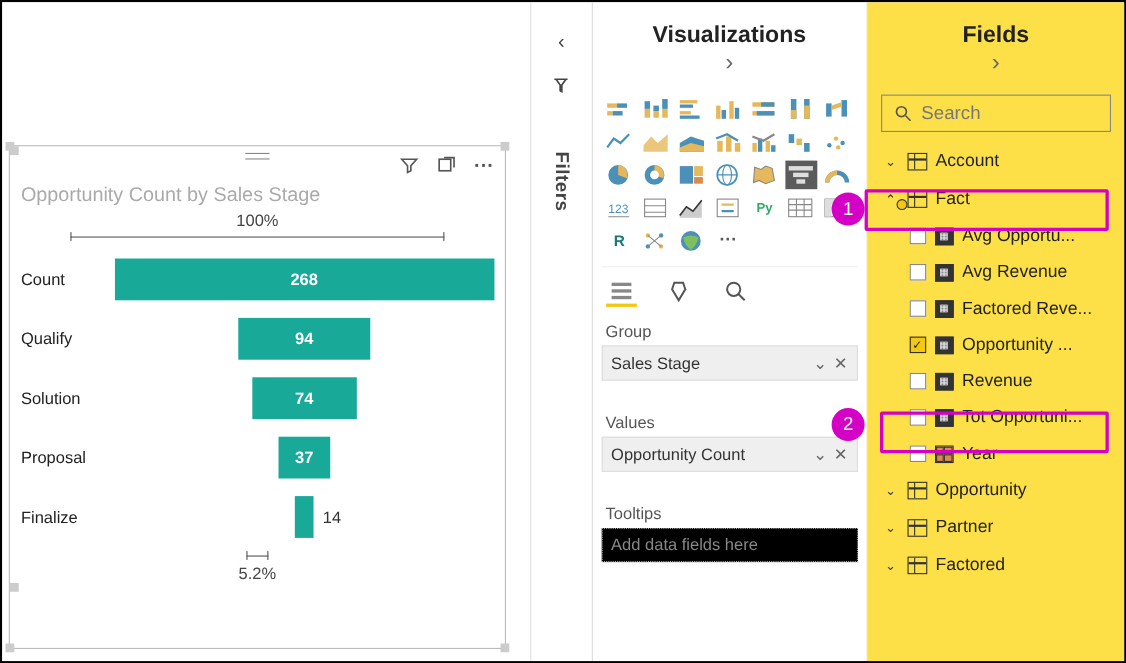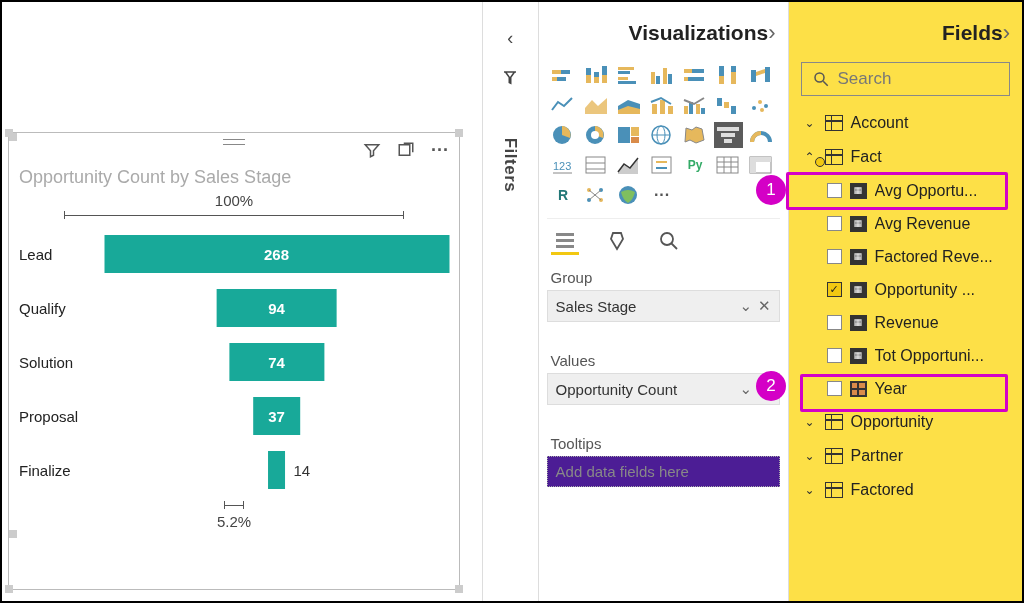--- a/index.html
+++ b/index.html
@@ -30,35 +30,35 @@
   .bottom-bracket { margin:0 auto; }
   
   
   .filters-strip { flex:0 0 44px; border-left:1px solid #ddd; background:#fff; display:flex; flex-direction:column; align-items:center; padding-top:26px; gap:20px; }
   .filters-strip .chev { font-size:18px; color:#444; }
   .filters-strip .flt { transform:rotate(90deg); font-size:17px; color:#444; font-weight:600; white-space:nowrap; margin-top:48px; letter-spacing:0.5px;}
   .filters-strip svg { width:18px; height:18px; stroke:#444; fill:none; }
   
   
   .viz-pane { flex:0 0 250px; border-left:1px solid #ddd; background:#fff; display:flex; flex-direction:column; padding:0 8px; }
-  .pane-header { display:flex; justify-content:flex-end; align-items:center; padding:18px 4px 12px 4px; }
+  .pane-header { display:flex; justify-content:flex-start; align-items:center; padding:18px 4px 12px 4px;flex-direction:column; }
   .pane-header h2 { font-size:21px; font-weight:600; color:#222;}
   .pane-header .chev { font-size:22px; color:#666; }
   .viz-grid { display:grid; grid-template-columns:repeat(7, 29px); gap:4px; padding:4px 2px; }
   .viz-tile { width:29px; height:26px; background:#fff; font-size:0; position:relative; display:flex; align-items:center; justify-content:center; }
   .viz-tile svg { width:26px; height:22px; }
   .viz-tile.active { background:#5b5b5b; }
   .viz-tile.py { color:#3a6; font-size:12px; font-weight:700; } .viz-tile.rlang{color:#277;font-size:14px;font-weight:700;}
   .format-row { display:flex; gap:24px; padding:8px 4px; border-top:1px solid #eee; margin-top:6px;}
   .format-row .icn { width:28px; height:28px; display:flex; align-items:center; justify-content:center;}
   .format-row .icn.active { border-bottom:3px solid #f2c811; }
   .well-label { font-size:15px; color:#555; padding:6px 4px 4px 4px; }
   .well { width:100%; background:#efefef; border:1px solid #ddd; display:flex; align-items:center; justify-content:space-between; padding:6px 8px; font-size:15px; color:#333; margin-bottom:24px;}
   .well .actions{ display:flex; gap:6px; color:#666;}
-  .well.empty { background:#4c1d95; border:1px dotted #aaa; color:#888;}
+  .well.empty { background:#000000; border:1px dotted #aaa; color:#888;}
   
   
   .fields-pane { flex:1; border-left:1px solid #ddd; background:#fde047; display:flex; flex-direction:column; padding:0 8px; position:relative;}
   .search { margin:4px; border:1px solid #888; display:flex; align-items:center; gap:8px; padding:6px 10px; font-size:17px; color:#777;}
   .tree { padding:6px 0; font-size:16px; color:#222; }
   .node { display:flex; align-items:center; gap:8px; padding:4px 6px; height:34px;}
   .node .arrow { width:14px; font-size:12px; color:#333; display:flex; justify-content:center;}
   .node .tbl { width:18px; height:16px; border:1.5px solid #333; position:relative;}
   .node .tbl::before{content:"";position:absolute;top:4px;left:0;right:0;height:1.5px;background:#333;}
   .node .tbl::after{content:"";position:absolute;top:0;bottom:0;left:5px;width:1.5px;background:#333;}
@@ -103,21 +103,21 @@
     </div>
     <div class="chart-title">Opportunity Count by Sales Stage</div>
     <div class="pct-label">100%</div>
     <div class="bracket" style="width:340px;">
         <div class="line"></div>
         <div class="cap" style="left:0;"></div>
         <div class="cap" style="right:0;"></div>
       </div>
     <div class="rows">
       <div class="row">
-          <div class="cat">Lead</div>
+          <div class="cat">Count</div>
           <div class="track">
             <div class="bar" style="width:100%;">
               <span class="val">268</span>
             </div>
           </div>
         </div>
       <div class="row">
           <div class="cat">Qualify</div>
           <div class="track">
             <div class="bar" style="width:35%;">

